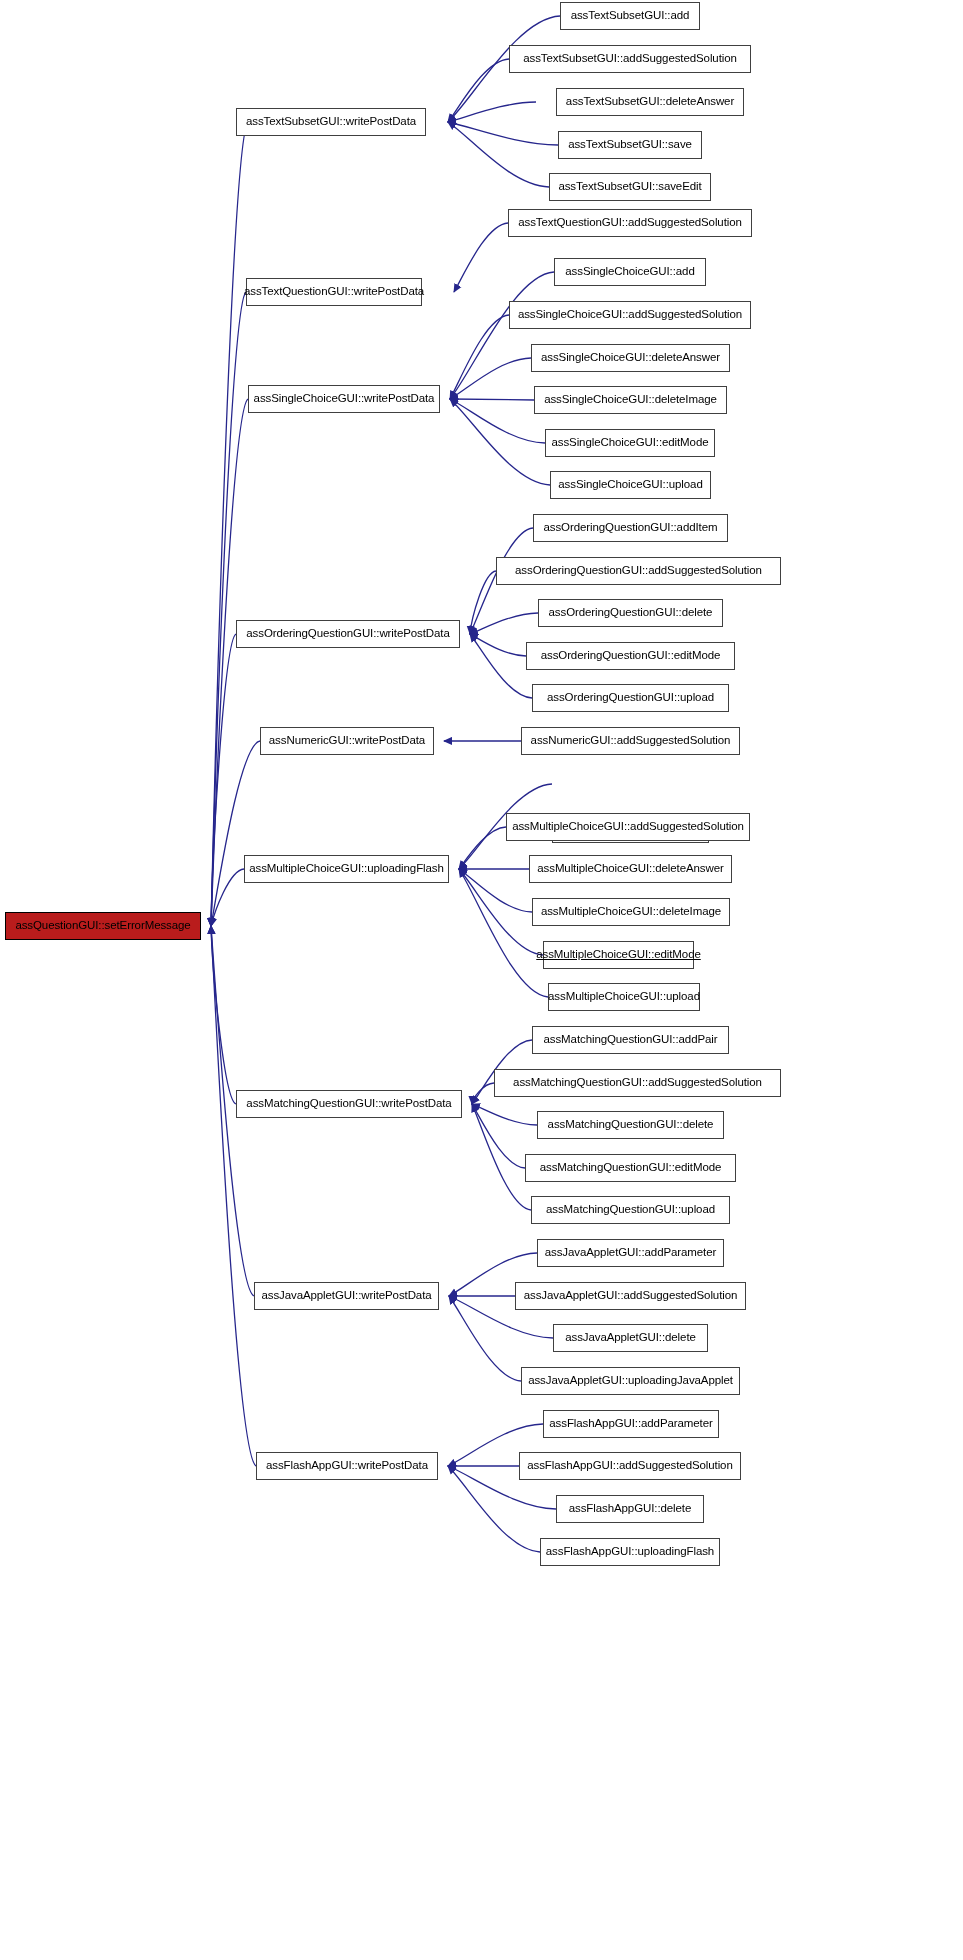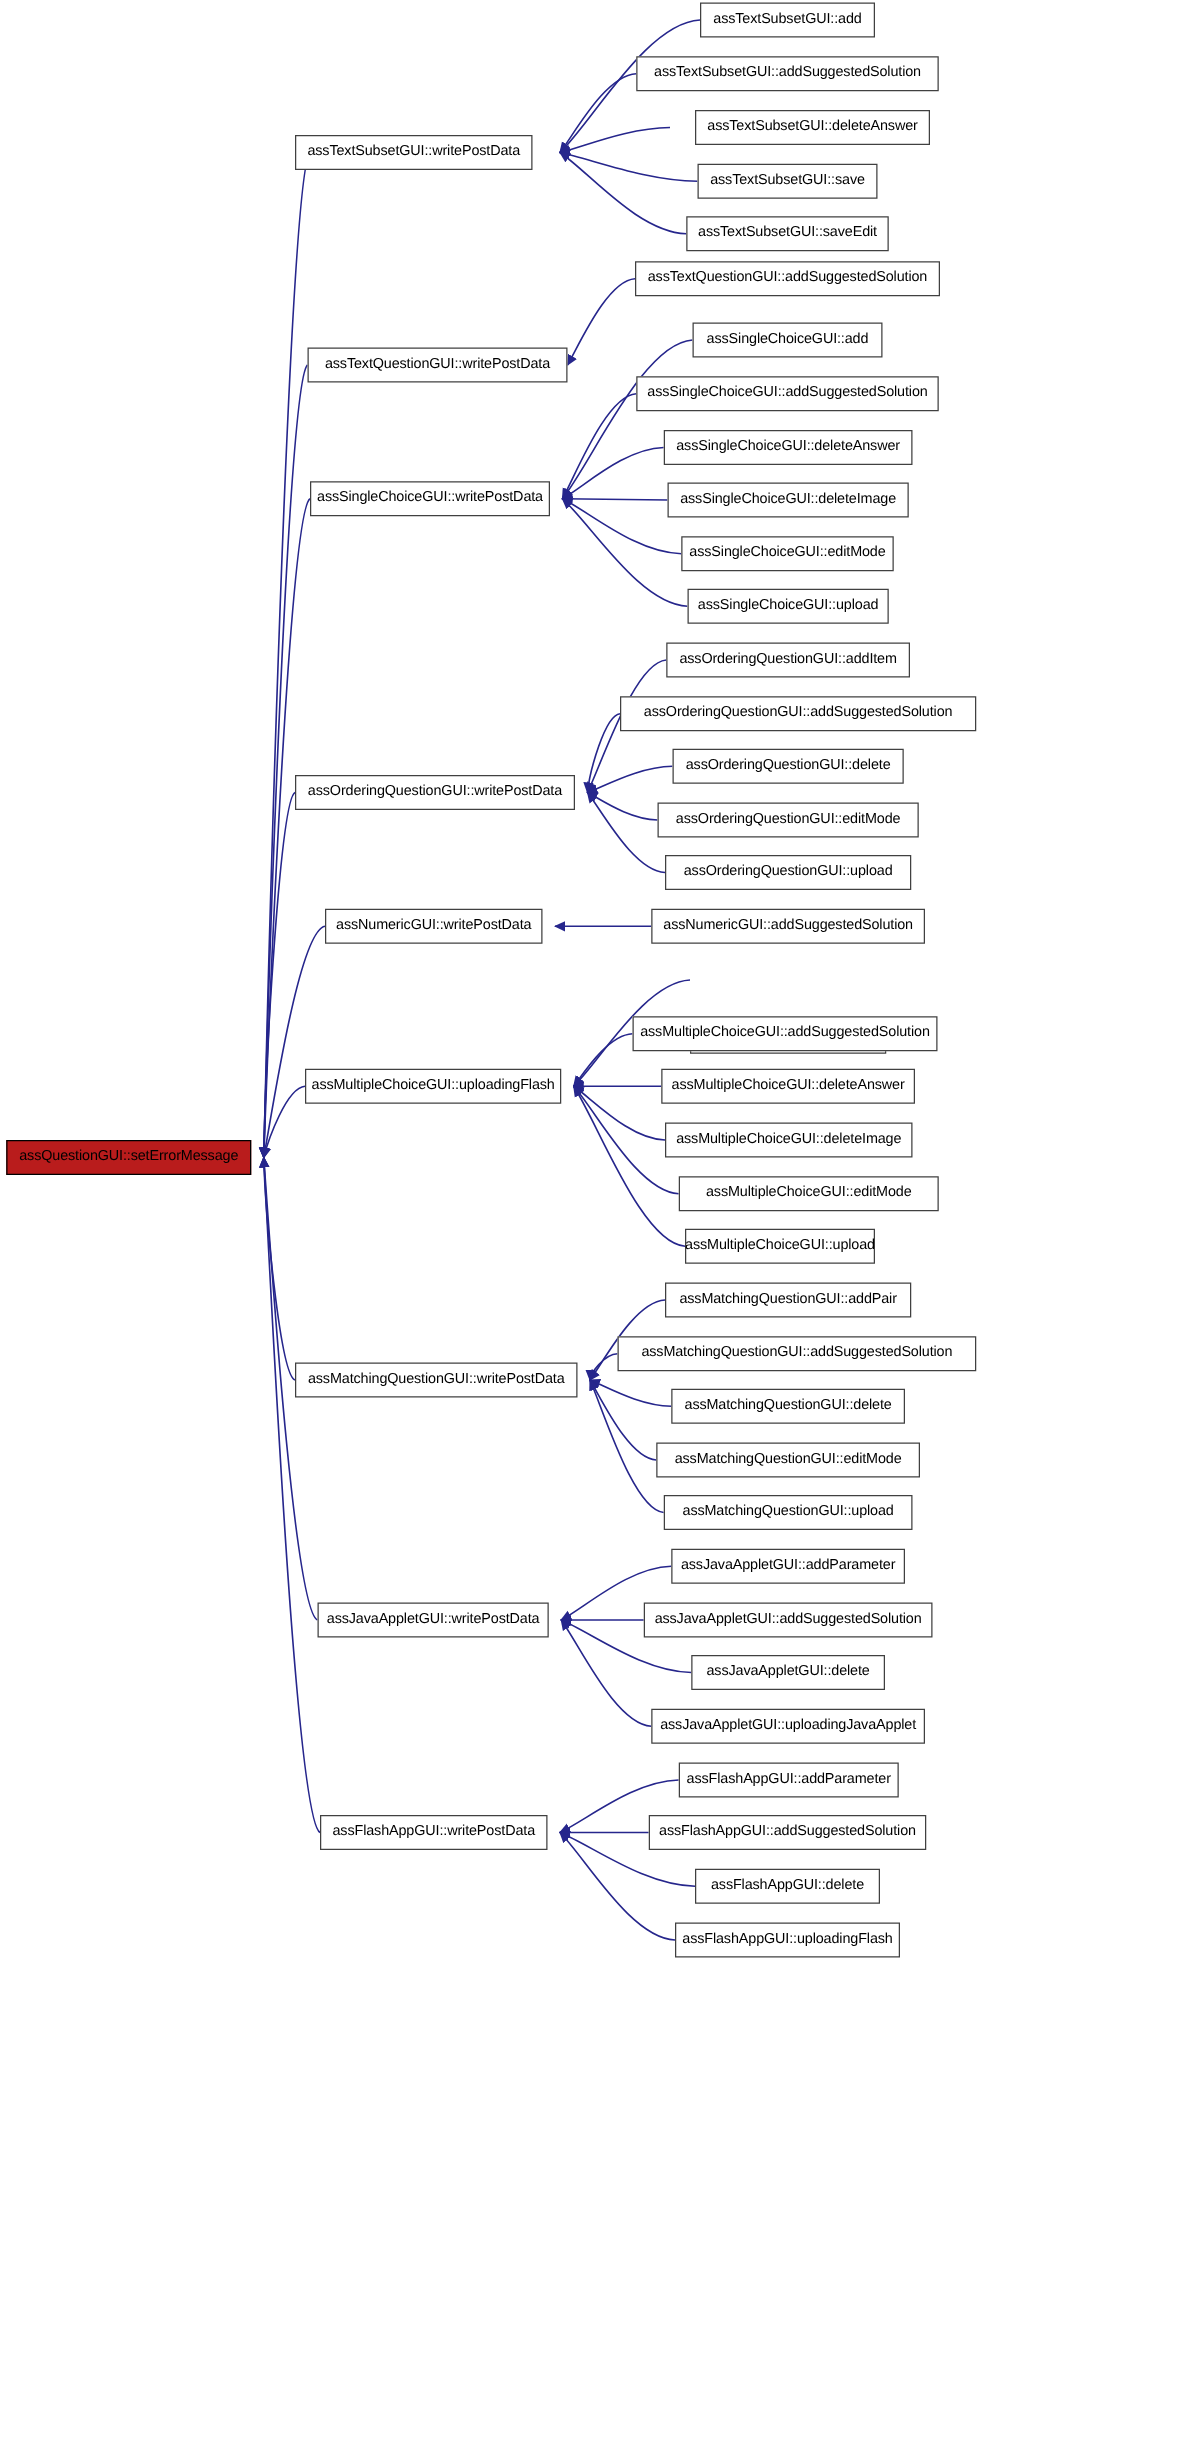--- a/index.html
+++ b/index.html
@@ -107,21 +107,21 @@
         <path d="M540,1552 C504.65,1550.28 469.3,1487.5 448,1466" fill="none" stroke="#26268c" stroke-width="1.3" marker-end="url(#arrow)"></path>
       </g>
   </svg>
   <div id="nodes">
       <div class="node root" style="left: 5px; top: 912px; width: 196px;">
         <span class="node-label">assQuestionGUI::setErrorMessage</span>
       </div>
       <div class="node" style="left: 236px; top: 108px; width: 190px; text-align: center;">
         <span class="node-label">assTextSubsetGUI::writePostData</span>
       </div>
-      <div class="node" style="left: 246px; top: 278px; width: 208px;">
+      <div class="node" style="left: 246px; top: 278px; width: 176px;">
         <span class="node-label">assTextQuestionGUI::writePostData</span>
       </div>
       <div class="node" style="left: 248px; top: 385px; width: 192px;">
         <span class="node-label">assSingleChoiceGUI::writePostData</span>
       </div>
       <div class="node" style="left: 236px; top: 620px; width: 224px;">
         <span class="node-label">assOrderingQuestionGUI::writePostData</span>
       </div>
       <div class="node" style="left: 260px; top: 727px; width: 174px;">
         <span class="node-label">assNumericGUI::writePostData</span>
@@ -197,21 +197,21 @@
       </div>
       <div class="node" style="left: 506px; top: 813px; width: 244px;">
         <span class="node-label">assMultipleChoiceGUI::addSuggestedSolution</span>
       </div>
       <div class="node" style="left: 529px; top: 855px; width: 203px;">
         <span class="node-label">assMultipleChoiceGUI::deleteAnswer</span>
       </div>
       <div class="node" style="left: 532px; top: 898px; width: 198px;">
         <span class="node-label">assMultipleChoiceGUI::deleteImage</span>
       </div>
-      <div class="node" style="left: 543px; top: 941px; width: 208px;">
+      <div class="node" style="left: 543px; top: 941px; width: 151px; text-decoration: underline;">
         <span class="node-label">assMultipleChoiceGUI::editMode</span>
       </div>
       <div class="node" style="left: 548px; top: 983px; width: 152px;">
         <span class="node-label">assMultipleChoiceGUI::upload</span>
       </div>
       <div class="node" style="left: 532px; top: 1026px; width: 197px;">
         <span class="node-label">assMatchingQuestionGUI::addPair</span>
       </div>
       <div class="node" style="left: 494px; top: 1069px; width: 287px;">
         <span class="node-label">assMatchingQuestionGUI::addSuggestedSolution</span>

